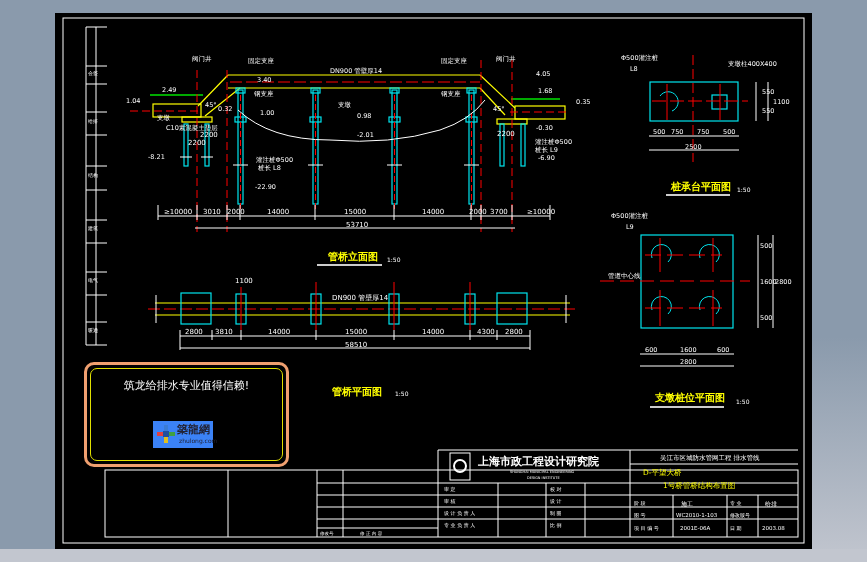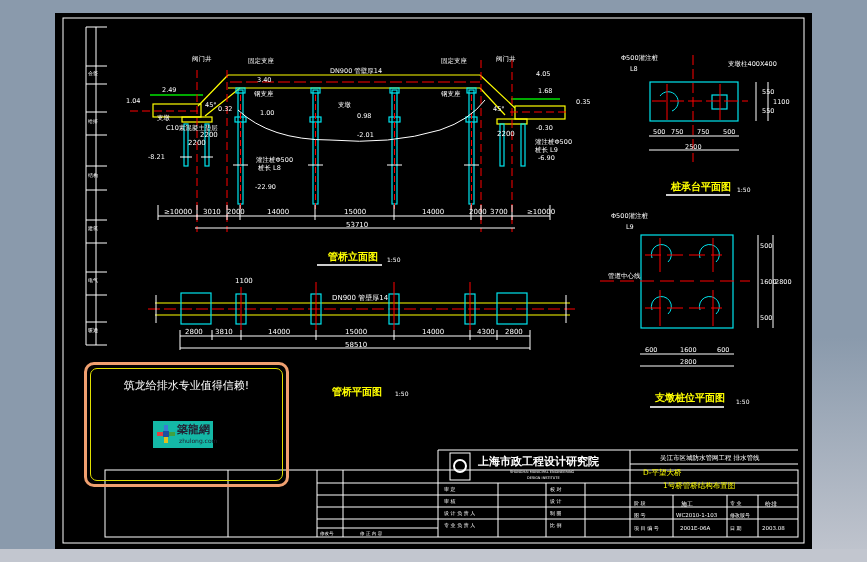--- a/index.html
+++ b/index.html
@@ -2,25 +2,25 @@
 <html><head>
 <meta charset="utf-8">
 <style>
   html,body{margin:0;padding:0;}
   body{width:867px;height:562px;overflow:hidden;background:#8a9aac;font-family:"DejaVu Sans",sans-serif;position:relative;}
   .bottom-band{position:absolute;left:0;top:549px;width:867px;height:13px;background:#c2c6cf;}
   .right-band{position:absolute;left:812px;top:0;width:55px;height:562px;background:linear-gradient(#8a9aac,#8a9aac 60%,#c2c6cf);}
   #canvas{position:absolute;left:55px;top:13px;width:757px;height:536px;background:#000;}
   svg{position:absolute;left:0;top:0;}
   .t{fill:#fff;font-family:"DejaVu Sans",sans-serif;}
-  .ad{position:absolute;left:84px;top:362px;width:205px;height:125px;border:3px solid #f0a070;border-radius:10px;box-sizing:border-box;}
+  .ad{position:absolute;left:84px;top:362px;width:205px;height:105px;border:3px solid #f0a070;border-radius:10px;box-sizing:border-box;}
   .ad-inner{position:absolute;left:3px;top:3px;right:3px;bottom:3px;border:1px solid #e0e000;border-radius:7px;}
   .ad-line1{position:absolute;left:0;right:0;top:13px;text-align:center;color:#fff;font-size:11px;}
   .ad-line2{position:absolute;left:0;right:0;top:38px;text-align:center;color:#fff;font-size:10.5px;font-family:"DejaVu Sans Mono",monospace;letter-spacing:0.2px;}
-  .ad-logo{position:absolute;left:66px;top:56px;width:60px;height:27px;background:#14b8a6;}
+  .ad-logo{position:absolute;left:66px;top:56px;width:60px;height:27px;background:#3b82f6;}
   .ad-logo .mark{position:absolute;left:4px;top:4px;width:18px;height:18px;}
   .ad-logo .name{position:absolute;left:24px;top:1px;font-size:11px;color:#223;font-weight:bold;}
   .ad-logo .sub{position:absolute;left:26px;top:16px;font-size:6px;color:#223;}
 </style>
 </head>
 <body>
 
 <div class="right-band"></div>
 <div class="bottom-band"></div>
 

